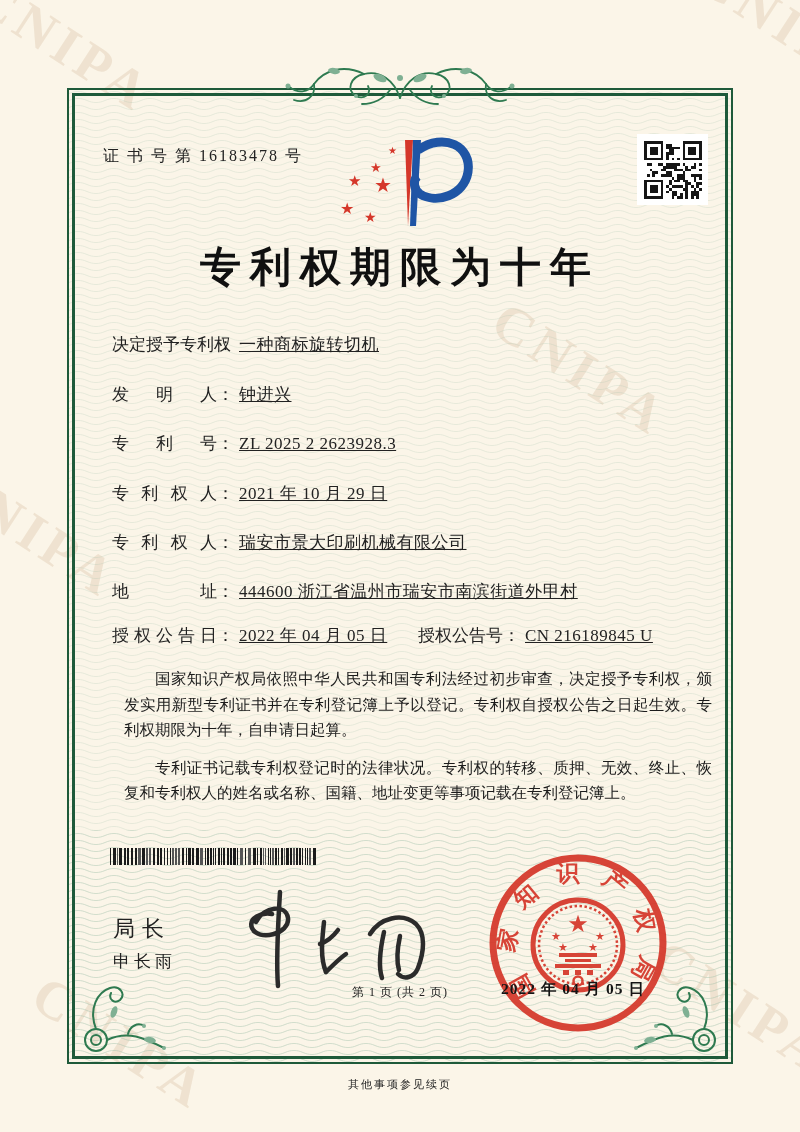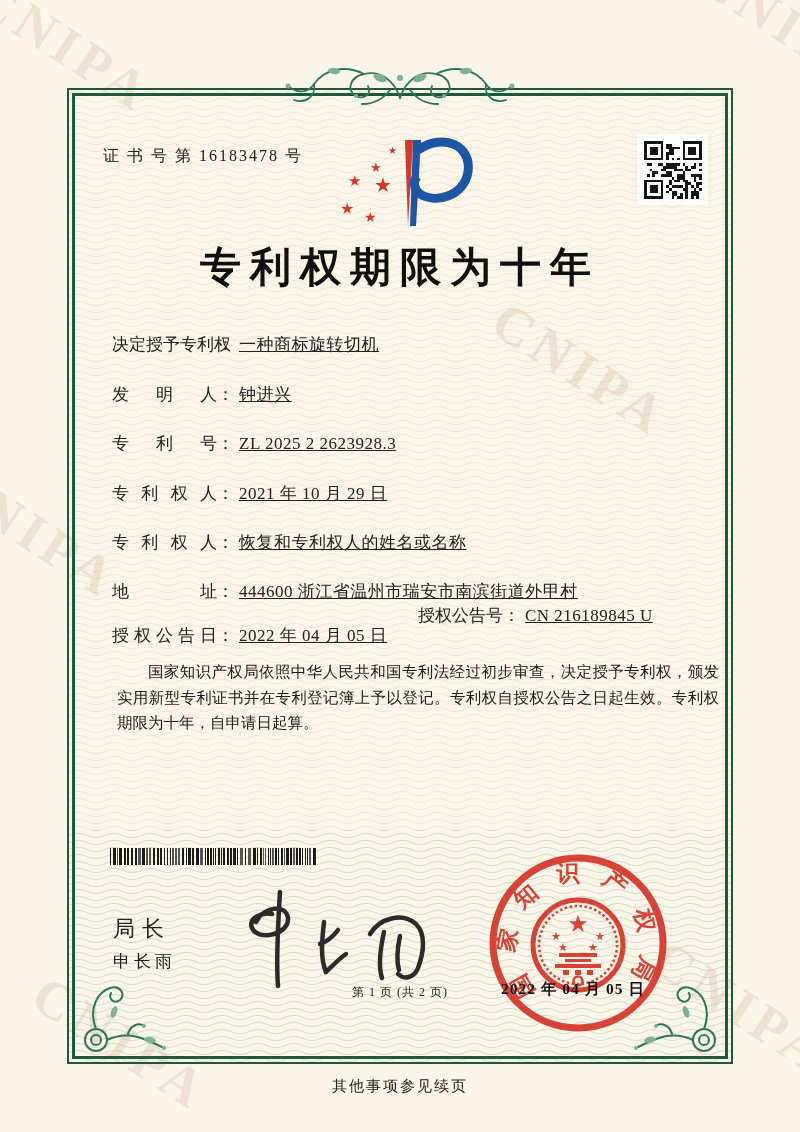--- a/index.html
+++ b/index.html
@@ -45,38 +45,38 @@
   .flabel{
     display:inline-block;width:105px;text-align:justify;text-align-last:justify;
     -moz-text-align-last:justify;vertical-align:top;
   }
   .fcolon{display:inline-block;margin-right:5px;}
   .fval{letter-spacing:0.5px;text-decoration:underline;}
   .grant-no{position:absolute;left:418px;font-size:17px;z-index:4;white-space:nowrap;}
   
   .paras{position:absolute;left:112px;top:654px;width:612px;z-index:4;}
   .paras p{
-    margin:5px;font-size:15.5px;line-height:25.5px;text-indent:2em;text-align:justify;
+    margin:12px;font-size:15.5px;line-height:25.5px;text-indent:2em;text-align:justify;
     color:#1c1c1c;
   }
   
   .barcode{position:absolute;left:110px;top:848px;z-index:4;}
   
   .officer-title{position:absolute;left:113px;top:914px;font-size:22px;letter-spacing:7px;z-index:4;}
   .officer-name{position:absolute;left:113px;top:950px;font-size:17px;letter-spacing:4px;z-index:4;text-align:center;}
   .signature{position:absolute;left:228px;top:884px;z-index:4;}
   
   .seal{position:absolute;left:483px;top:848px;z-index:5;opacity:0.93;}
   .seal-date{
     position:absolute;left:478px;top:979px;width:190px;text-align:center;z-index:6;
     font-size:15.5px;letter-spacing:1px;color:#151515;font-weight:600;
   }
   
   .page-info{position:absolute;left:0;top:984px;width:800px;text-align:center;font-size:12px;z-index:4;letter-spacing:1px;}
-  .cont-note{position:absolute;left:0;top:1077px;width:800px;text-align:center;font-size:15px;z-index:4;letter-spacing:2px;}
+  .cont-note{position:absolute;left:0;top:1077px;width:800px;text-align:center;font-size:11px;z-index:4;letter-spacing:2px;}
   .ornament{position:absolute;z-index:3;}
 </style>
 </head>
 <body>
 
 <div class="wm" style="left:-34px;top:14px;">CNIPA</div>
 <div class="wm" style="left:688px;top:-6px;">CNIPA</div>
 <div class="wm" style="left:482px;top:338px;">CNIPA</div>
 <div class="wm" style="left:-68px;top:500px;">CNIPA</div>
 <div class="wm" style="left:22px;top:1012px;">CNIPA</div>
@@ -393,34 +393,35 @@
 <div class="frow" style="top:383px;">
   <span class="flabel">发明人</span><span class="fcolon">：</span><span class="fval">钟进兴</span>
 </div>
 <div class="frow" style="top:432px;">
   <span class="flabel">专利号</span><span class="fcolon">：</span><span class="fval">ZL 2025 2 2623928.3</span>
 </div>
 <div class="frow" style="top:482px;">
   <span class="flabel">专利权人</span><span class="fcolon">：</span><span class="fval">2021 年 10 月 29 日</span>
 </div>
 <div class="frow" style="top:531px;">
-  <span class="flabel">专利权人</span><span class="fcolon">：</span><span class="fval">恢复和专利权人的姓名或名称</span>
+  <span class="flabel">专利权人</span><span class="fcolon">：</span><span class="fval">瑞安市景大印刷机械有限公司</span>
 </div>
 <div class="frow" style="top:580px;">
   <span class="flabel">地址</span><span class="fcolon">：</span><span class="fval">444600 浙江省温州市瑞安市南滨街道外甲村</span>
 </div>
 <div class="frow" style="top:624px;">
   <span class="flabel">授权公告日</span><span class="fcolon">：</span><span class="fval">2022 年 04 月 05 日</span>
 </div>
-<div class="grant-no" style="top:604px;">
+<div class="grant-no" style="top:624px;">
   <span>授权公告号</span><span class="fcolon">：</span><span class="fval">CN 216189845 U</span>
 </div>
 
 <div class="paras">
   <p>国家知识产权局依照中华人民共和国专利法经过初步审查，决定授予专利权，颁发实用新型专利证书并在专利登记簿上予以登记。专利权自授权公告之日起生效。专利权期限为十年，自申请日起算。</p>
+  <p>专利证书记载专利权登记时的法律状况。专利权的转移、质押、无效、终止、恢复和专利权人的姓名或名称、国籍、地址变更等事项记载在专利登记簿上。</p>
 </div>
 
 <svg id="barcode" class="barcode" width="212" height="17">
     <rect x="0" y="0" width="1" height="17" fill="#1b1b1b"></rect>
     <rect x="3" y="0" width="3" height="17" fill="#1b1b1b"></rect>
     <rect x="7" y="0" width="1" height="17" fill="#555"></rect>
     <rect x="9" y="0" width="3" height="17" fill="#1b1b1b"></rect>
     <rect x="14" y="0" width="2" height="17" fill="#1b1b1b"></rect>
     <rect x="17" y="0" width="2" height="17" fill="#1b1b1b"></rect>
     <rect x="21" y="0" width="2" height="17" fill="#1b1b1b"></rect>

